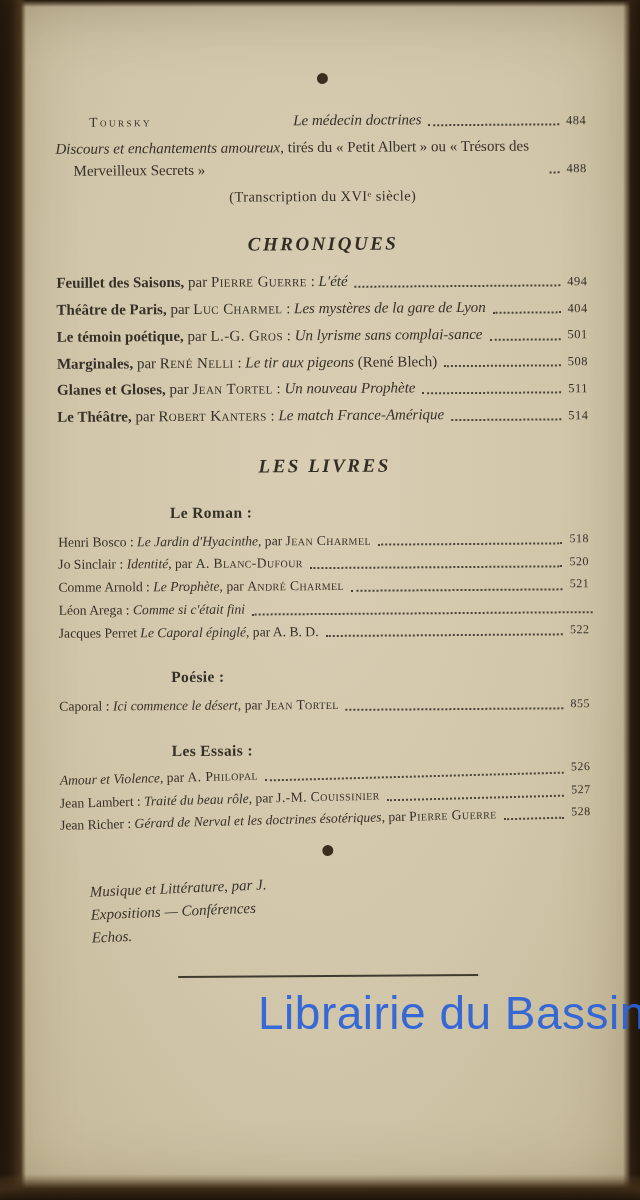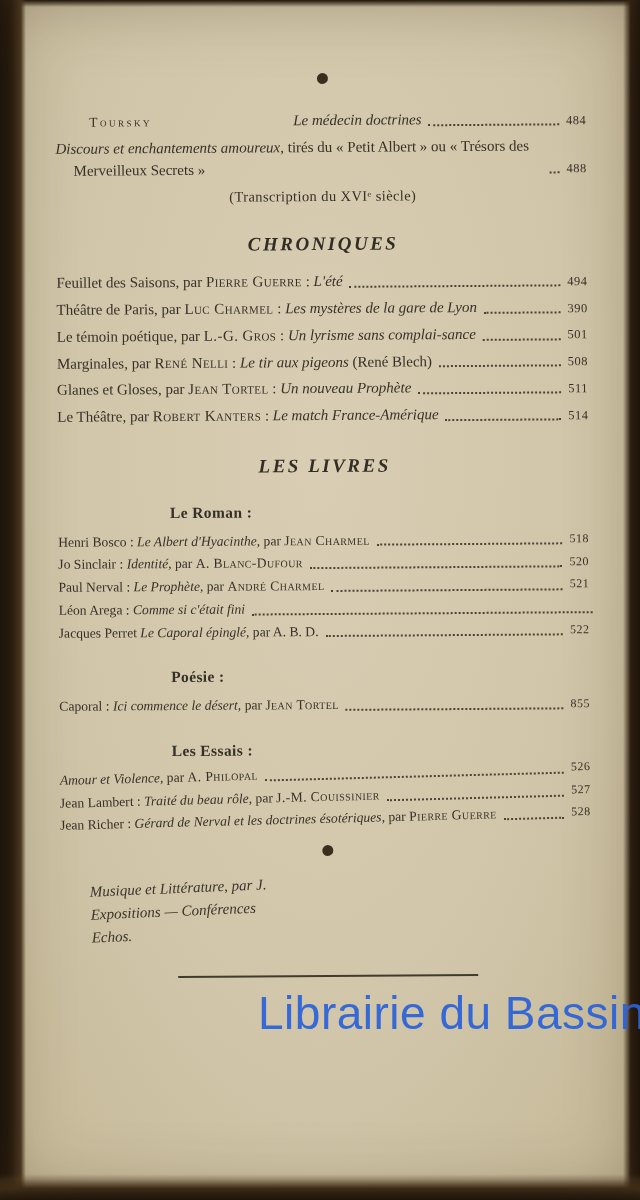--- a/index.html
+++ b/index.html
@@ -48,21 +48,21 @@
   .entry.small{font-size:13.6px;margin:3px 0}
   .entry.small .label{padding-left:26px;text-indent:-26px}
   .entry.small .pagenum{font-size:12px}
   .entry.small .dots{margin-bottom:4px}
 
   .entry.top .label{padding-left:0;text-indent:0}
   .entry.hang16 .label{padding-left:18px;text-indent:-18px}
   .entry.tilt{transform:rotate(-1.1deg);transform-origin:0 50%}
 
   .seg.i{font-style:italic}
-  .seg.b{font-weight:normal}
+  .seg.b{font-weight:bold}
   .seg.sc{font-variant:small-caps;letter-spacing:.4px}
   .seg.author{
     display:inline-block;width:238px;box-sizing:border-box;padding-left:34px;
     font-variant:small-caps;letter-spacing:2.5px;font-size:13.5px;
   }
 
   .footer{
     margin:14px 0 0 30px;transform:rotate(-2deg);transform-origin:0 50%;
     font-style:italic;font-size:15px;color:#3a352c;
   }
@@ -100,21 +100,21 @@
       <div class="note">(Transcription du XVIᵉ siècle)</div>
       <div class="heading">CHRONIQUES</div>
       <div class="entry">
         <span class="label"><span class="seg b">Feuillet des Saisons,</span><span class="seg p"> par </span><span class="seg sc">Pierre Guerre</span><span class="seg p"> : </span><span class="seg i">L'été</span></span>
         <span class="dots"></span>
         <span class="pagenum">494</span>
       </div>
       <div class="entry">
         <span class="label"><span class="seg b">Théâtre de Paris,</span><span class="seg p"> par </span><span class="seg sc">Luc Charmel</span><span class="seg p"> : </span><span class="seg i">Les mystères de la gare de Lyon</span></span>
         <span class="dots"></span>
-        <span class="pagenum">390</span>
+        <span class="pagenum">404</span>
       </div>
       <div class="entry">
         <span class="label"><span class="seg b">Le témoin poétique,</span><span class="seg p"> par </span><span class="seg sc">L.-G. Gros</span><span class="seg p"> : </span><span class="seg i">Un lyrisme sans complai-sance</span></span>
         <span class="dots"></span>
         <span class="pagenum">501</span>
       </div>
       <div class="entry">
         <span class="label"><span class="seg b">Marginales,</span><span class="seg p"> par </span><span class="seg sc">René Nelli</span><span class="seg p"> : </span><span class="seg i">Le tir aux pigeons</span><span class="seg p"> (René Blech)</span></span>
         <span class="dots"></span>
         <span class="pagenum">508</span>
@@ -125,31 +125,31 @@
         <span class="pagenum">511</span>
       </div>
       <div class="entry">
         <span class="label"><span class="seg b">Le Théâtre,</span><span class="seg p"> par </span><span class="seg sc">Robert Kanters</span><span class="seg p"> : </span><span class="seg i">Le match France-Amérique</span></span>
         <span class="dots"></span>
         <span class="pagenum">514</span>
       </div>
       <div class="heading">LES LIVRES</div>
       <div class="subheading">Le Roman :</div>
       <div class="entry small">
-        <span class="label"><span class="seg p">Henri Bosco : </span><span class="seg i">Le Albert d'Hyacinthe,</span><span class="seg p"> par </span><span class="seg sc">Jean Charmel</span></span>
+        <span class="label"><span class="seg p">Henri Bosco : </span><span class="seg i">Le Jardin d'Hyacinthe,</span><span class="seg p"> par </span><span class="seg sc">Jean Charmel</span></span>
         <span class="dots"></span>
         <span class="pagenum">518</span>
       </div>
       <div class="entry small">
         <span class="label"><span class="seg p">Jo Sinclair : </span><span class="seg i">Identité,</span><span class="seg p"> par </span><span class="seg sc">A. Blanc-Dufour</span></span>
         <span class="dots"></span>
         <span class="pagenum">520</span>
       </div>
       <div class="entry small">
-        <span class="label"><span class="seg p">Paul Nerval : </span><span class="seg i">Le Prophète,</span><span class="seg p"> par </span><span class="seg sc">André Charmel</span></span>
+        <span class="label"><span class="seg p">Comme Arnold : </span><span class="seg i">Le Prophète,</span><span class="seg p"> par </span><span class="seg sc">André Charmel</span></span>
         <span class="dots"></span>
         <span class="pagenum">521</span>
       </div>
       <div class="entry small">
         <span class="label"><span class="seg p">Léon Arega : </span><span class="seg i">Comme si c'était fini</span></span>
         <span class="dots" style="margin-right: 0px;"></span>
         <span class="pagenum" style="min-width: 0px;"></span>
       </div>
       <div class="entry small">
         <span class="label"><span class="seg p">Jacques Perret  </span><span class="seg i">Le Caporal épinglé,</span><span class="seg p"> par A. B. D.</span></span>

